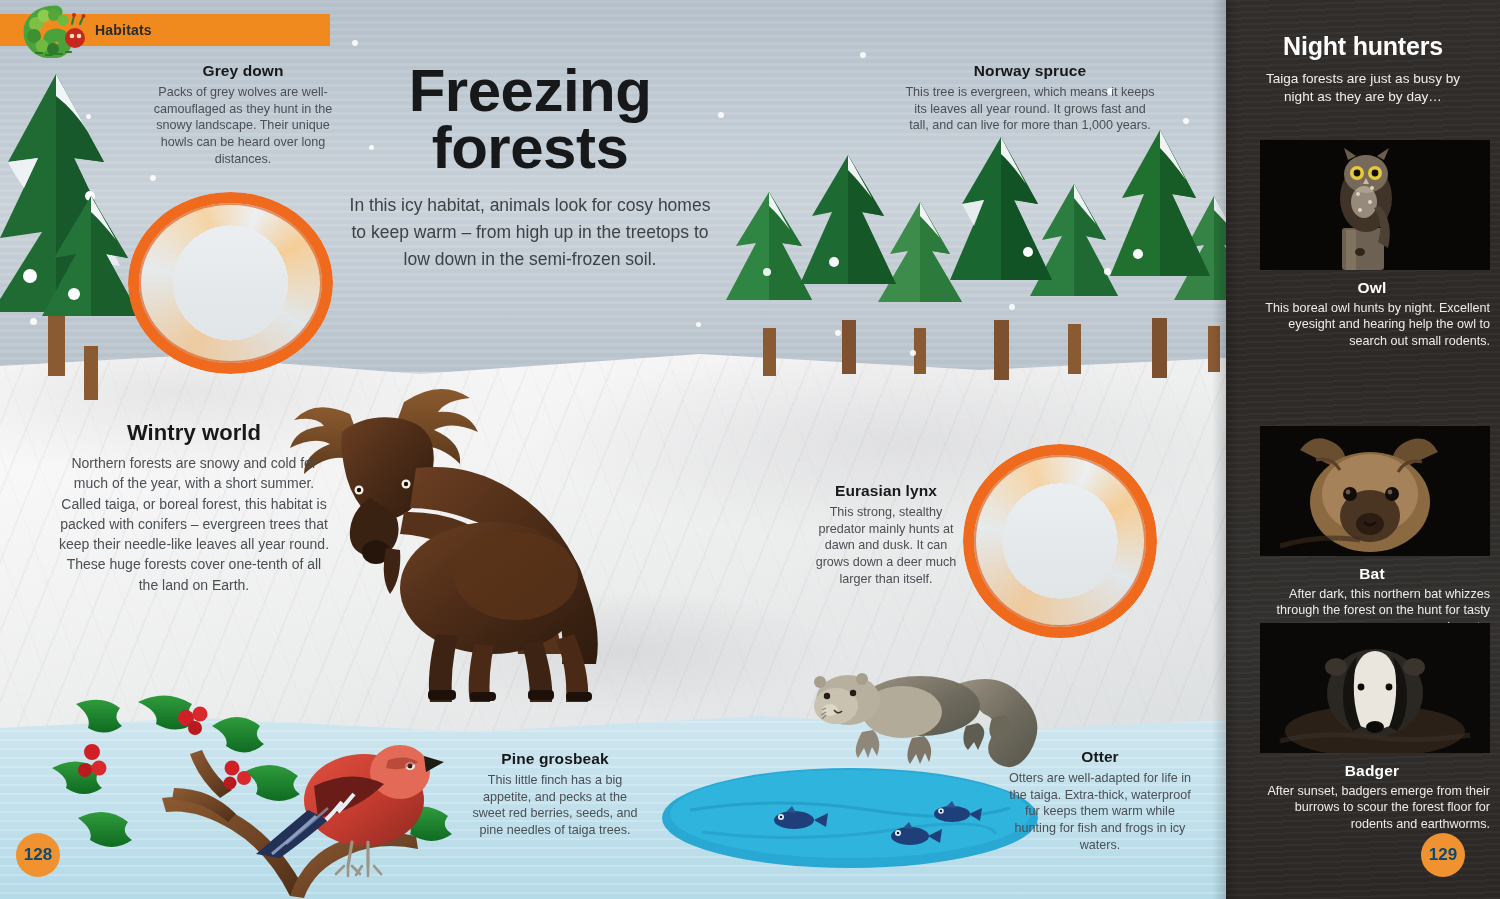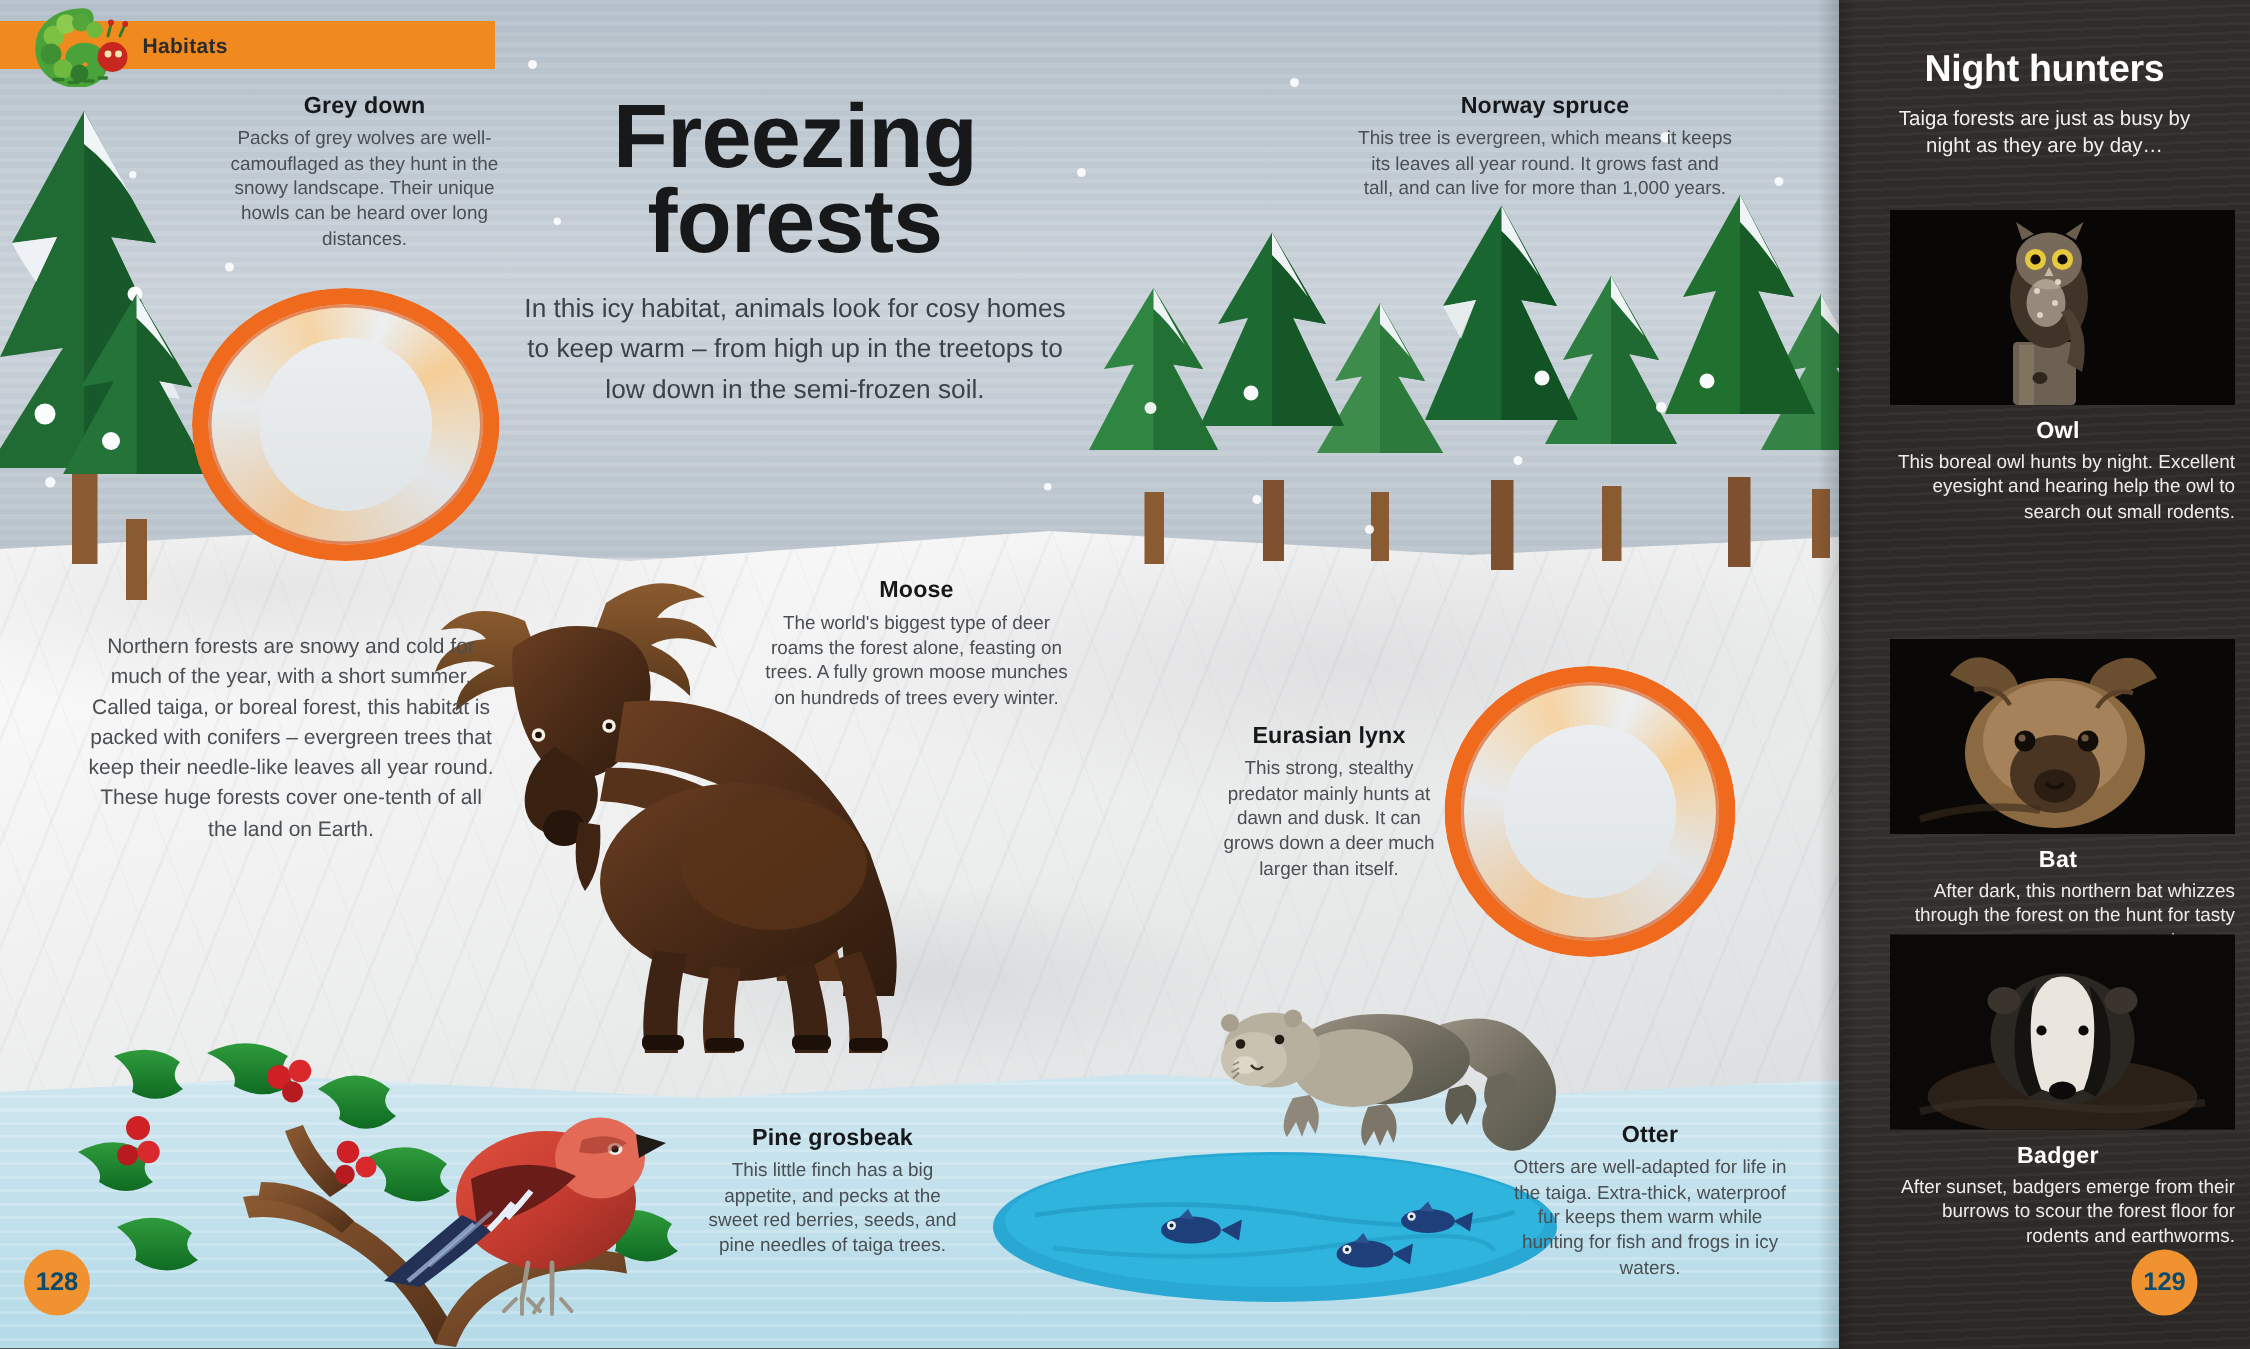--- a/index.html
+++ b/index.html
@@ -370,20 +370,21 @@
             <circle cx="170" cy="100" r="1.7" fill="#26201c"></circle>
             <path d="M122 106 q-12 2 -14 12 l14 0 z"></path>
           </g>
           <ellipse cx="175" cy="104" rx="9" ry="7" fill="#f6f8f8"></ellipse>
         </svg>
       </div>
       <div class="ring"></div>
     </div>
 
     <div class="cap cap-wintry big">
+      <h3>Wintry world</h3>
       <p>Northern forests are snowy and cold for much of the year, with a short summer. Called taiga, or boreal forest, this habitat is packed with conifers – evergreen trees that keep their needle-like leaves all year round. These huge forests cover one-tenth of all the land on Earth.</p>
     </div>
 
     <div style="position:absolute;left:278px;top:372px;width:420px;height:330px;z-index:24;">
       <svg width="420" height="330" viewBox="0 0 420 330">
         <defs>
           <linearGradient id="mbody" x1="0" y1="0" x2="1" y2="1">
             <stop offset="0%" stop-color="#6b3f22"></stop>
               <stop offset="45%" stop-color="#4e2d18"></stop>
             <stop offset="100%" stop-color="#2f1b0e"></stop>
@@ -416,24 +417,20 @@
         <path d="M196 272 q-8 38 -4 58 l20 0 q-2 -30 4 -56 z" fill="#4a2a16"></path>
         <path d="M264 268 q12 38 10 62 l-22 0 q0 -30 -8 -58 z" fill="#3d2313"></path>
         <path d="M296 262 q16 36 14 68 l-22 0 q2 -34 -10 -62 z" fill="#4a2a16"></path>
         <rect x="150" y="318" width="28" height="10" rx="4" fill="#1d1009"></rect>
         <rect x="192" y="320" width="26" height="9" rx="4" fill="#1d1009"></rect>
         <rect x="250" y="318" width="26" height="10" rx="4" fill="#1d1009"></rect>
         <rect x="288" y="320" width="26" height="9" rx="4" fill="#1d1009"></rect>
       </svg>
     </div>
 
-    <div class="cap cap-moose">
-      <h3>Moose</h3>
-      <p>The world's biggest type of deer roams the forest alone, feasting on trees. A fully grown moose munches on hundreds of trees every winter.</p>
-    </div>
 
     <div class="cap cap-lynx">
       <h3>Eurasian lynx</h3>
       <p>This strong, stealthy predator mainly hunts at dawn and dusk. It can grows down a deer much larger than itself.</p>
     </div>
 
     <div class="photo-circle circ-lynx">
       <div class="inner">
         <div class="snowscene"></div>
         <svg width="100%" height="100%" viewBox="0 0 174 174" preserveAspectRatio="xMidYMid slice">

